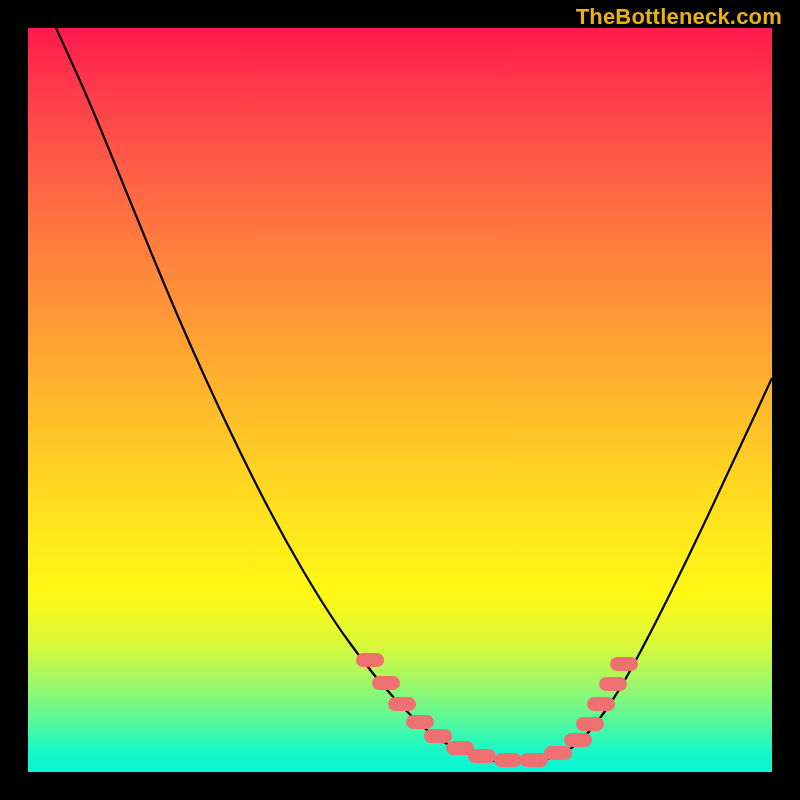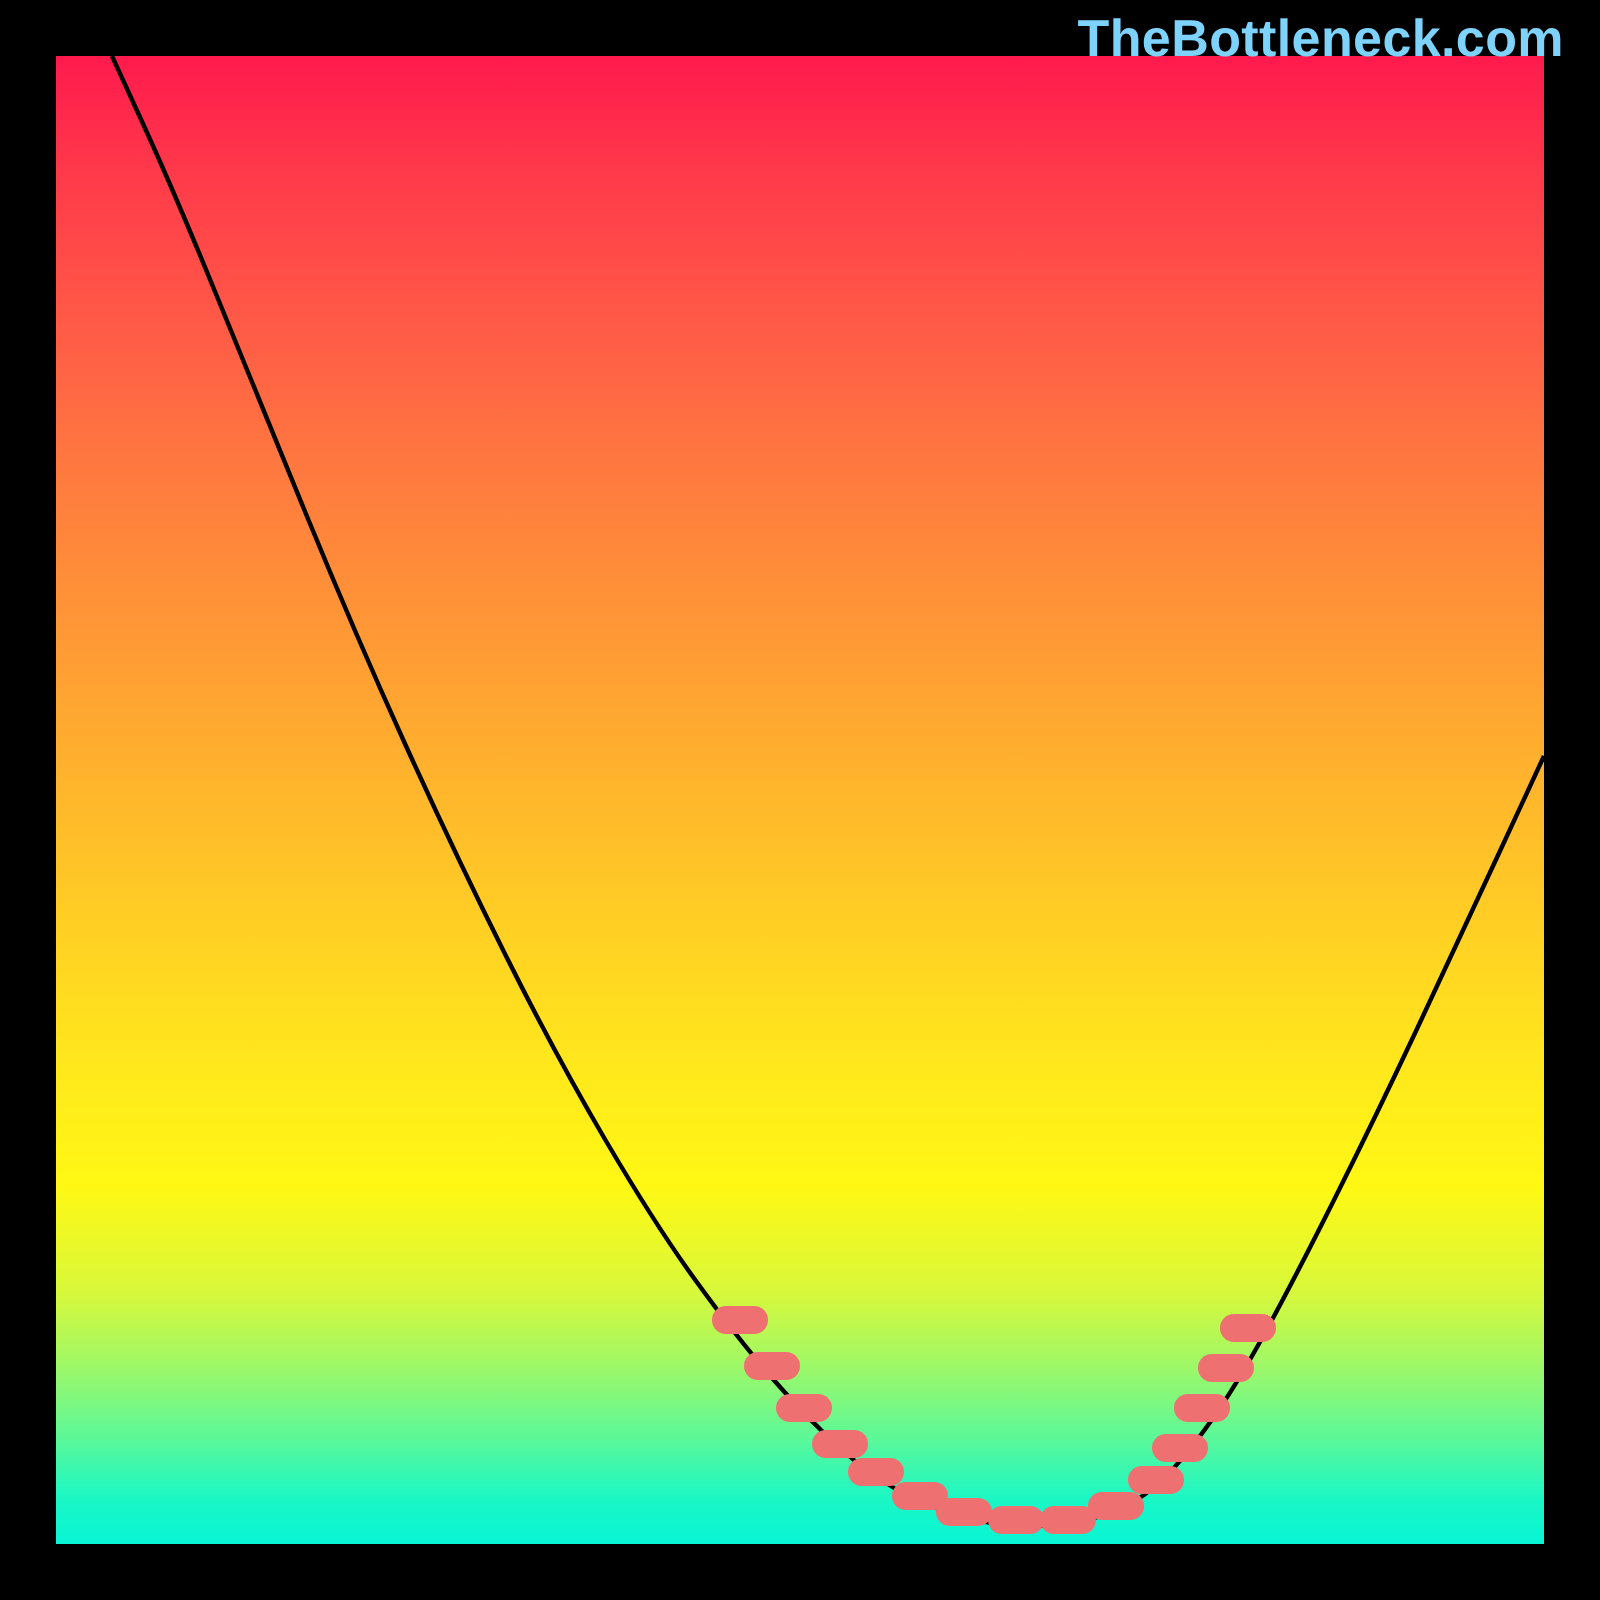--- a/index.html
+++ b/index.html
@@ -38,22 +38,22 @@
       #d8f83a 83%,
       #9ff867 88%,
       #5af89a 93%,
       #1af7c5 97%,
       #08f5d5 100%);
   }
   .watermark {
     position: absolute;
     top: 4px;
     right: 18px;
-    color: #7dd3fc;
-    font-size: 26px;
+    color: #eab308;
+    font-size: 22px;
     font-weight: 600;
     letter-spacing: 0.2px;
     z-index: 5;
   }
   svg.curve {
     position: absolute;
     top: 0;
     left: 0;
     width: 744px;
     height: 744px;

